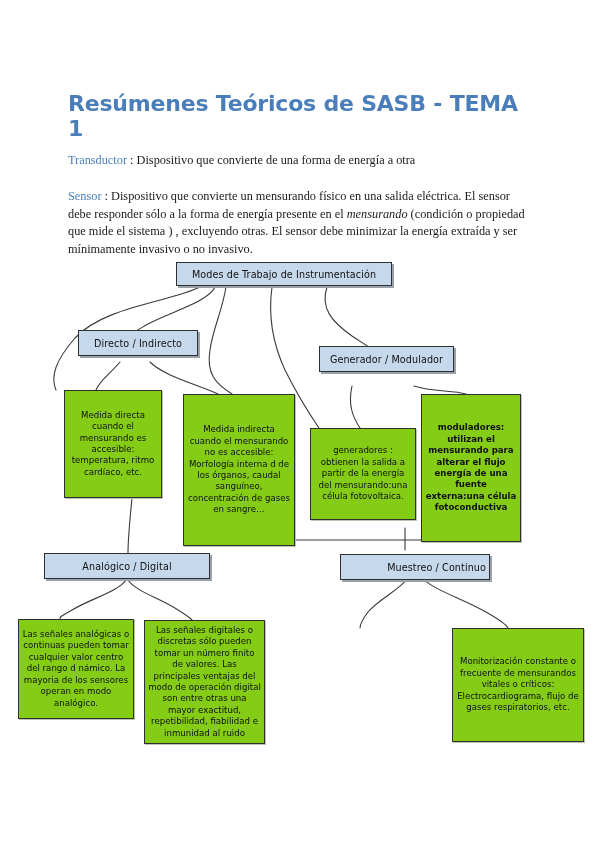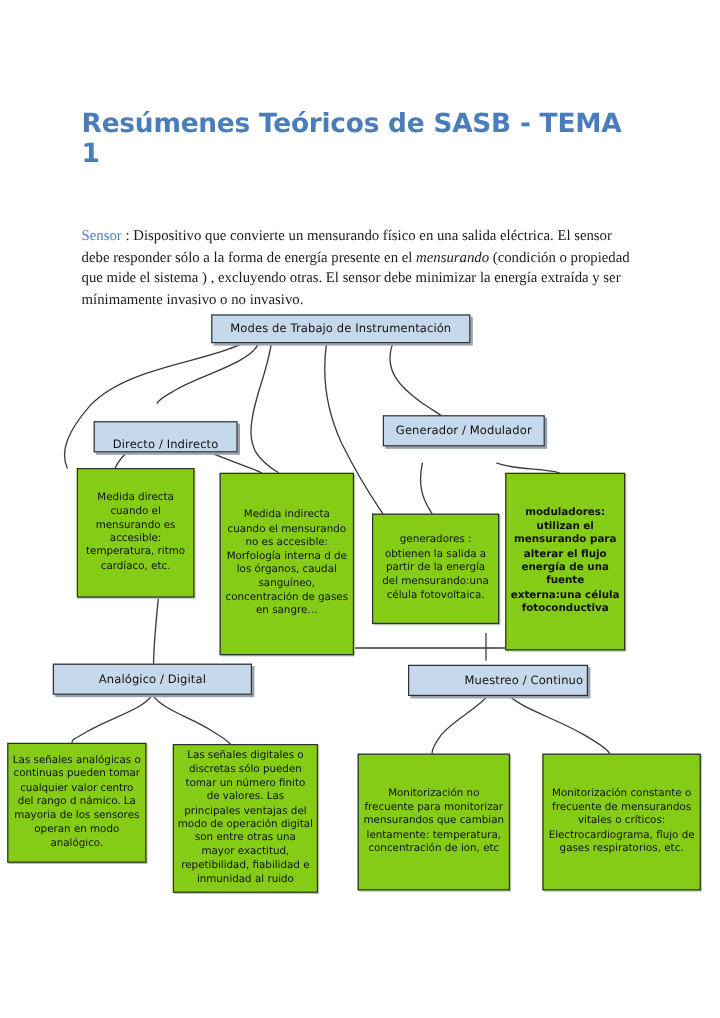--- a/index.html
+++ b/index.html
@@ -48,40 +48,41 @@
     font-size:9.6px;letter-spacing:0.1px;
   }
   .ngreen{
     background:#84cc16;
     box-shadow:1px 1px 0 0 #b9c4b3;
     font-size:8.6px;line-height:11.4px;
   }
 
   
   #n-root      {left:176px;top:12px;  width:216px;height:24px;}
-  #n-di        {left:78px; top:101px;  width:120px;height:26px;align-items:flex-end;}
+  #n-di        {left:78px; top:80px;  width:120px;height:26px;}
   #n-gm        {left:319px;top:96px; width:135px;height:26px;justify-content:flex-end;}
   #n-medir-dir {left:64px; top:140px; width:98px; height:108px;}
   #n-medir-ind {left:183px;top:144px; width:112px;height:152px;}
   #n-generad   {left:310px;top:178px; width:106px;height:92px;}
   #n-modulad   {left:421px;top:144px; width:100px;height:148px;font-weight:bold;}
   #n-ad        {left:44px; top:303px; width:166px;height:26px;}
   #n-mc        {left:340px;top:304px; width:150px;height:26px;text-align:right;}
-  #n-analog    {left:6px;  top:369px; width:116px;height:100px;}
+  #n-analog    {left:18px;  top:369px; width:116px;height:100px;}
   #n-digital   {left:144px;top:370px; width:121px;height:124px;}
   #n-mon-no    {left:298px;top:378px; width:127px;height:114px;}
   #n-mon-co    {left:452px;top:378px; width:132px;height:114px;}
 </style>
 </head>
 <body>
 
 <div class="page">
 
   <h1 class="title">Resúmenes Teóricos de SASB - TEMA 1</h1>
 
+  <p class="para" id="para-transductor"><span class="kw">Transductor</span><span> : </span><span>Dispositivo que convierte de una forma de energía a otra</span></p>
 
   <p class="para" id="para-sensor"><span class="kw">Sensor</span><span> : </span><span>Dispositivo que convierte un mensurando físico en una salida eléctrica. El sensor debe responder sólo a la forma de energía presente en el </span><span class="it">mensurando</span><span> (condición o propiedad que mide el sistema ) , excluyendo otras. El sensor debe minimizar la energía extraída y ser mínimamente invasivo o no invasivo.</span></p>
 
   <div class="diagram">
 
     <svg class="edges" viewBox="0 0 600 520">
       <g fill="none" stroke="#3a3a3a" stroke-width="1.1" stroke-linecap="round">
 
         <path d="M215,37 C208,52 170,62 148,74 C138,80 133,82 131,86"></path>
 
@@ -153,22 +154,19 @@
       </div>
 
     <div class="node ngreen" id="n-analog">
         <span class="t">Las señales analógicas o continuas pueden tomar cualquier valor centro del rango d námico. La mayoria de los sensores operan en modo analógico.</span>
       </div>
 
     <div class="node ngreen" id="n-digital">
         <span class="t">Las señales digitales o discretas sólo pueden tomar un número finito de valores. Las principales ventajas del modo de operación digital son entre otras una mayor exactitud, repetibilidad, fiabilidad e inmunidad al ruido</span>
       </div>
 
-    <div class="node ngreen" id="n-mon-no">
-        <span class="t">Monitorización no frecuente para monitorizar mensurandos que cambian lentamente: temperatura, concentración de ion, etc</span>
-      </div>
 
     <div class="node ngreen" id="n-mon-co">
         <span class="t">Monitorización constante o frecuente de mensurandos vitales o críticos: Electrocardiograma, flujo de gases respiratorios, etc.</span>
       </div>
 
   </div>
 </div>
 
 </body></html>

